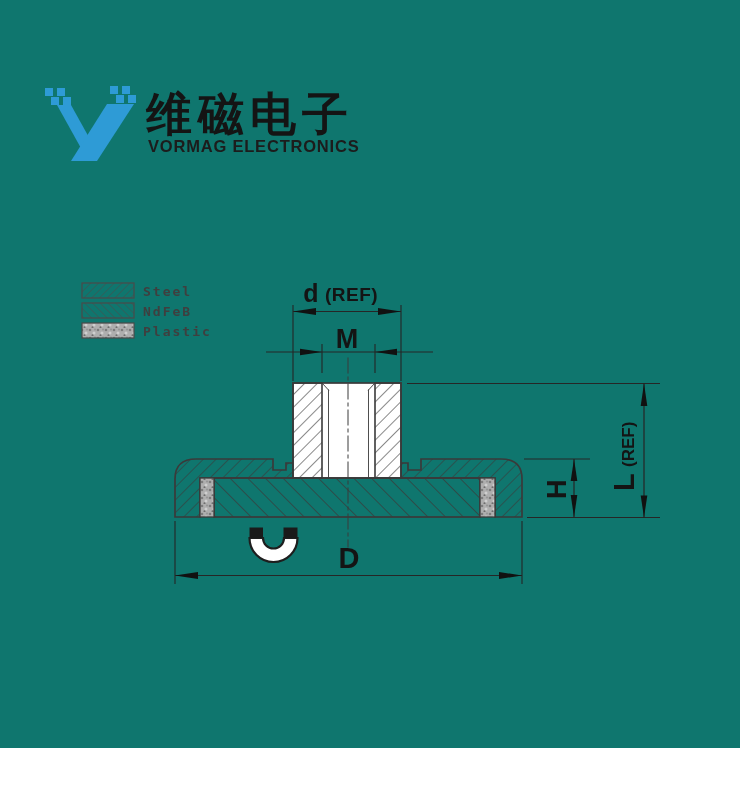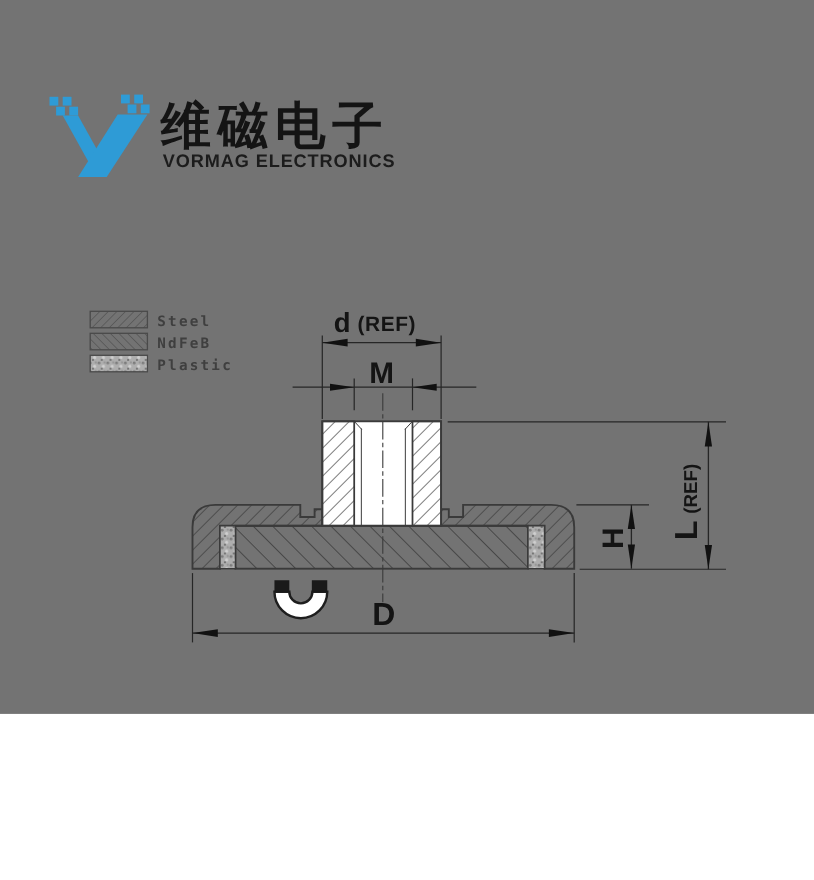--- a/index.html
+++ b/index.html
@@ -1,19 +1,19 @@
 <!DOCTYPE html>
 <html><head>
 <meta charset="utf-8">
 <style>
   html,body{margin:0;padding:0;background:#ffffff;}
   .page{
     position:relative;
-    width:740px;height:649px;
-    background:#737373;
+    width:740px;height:748px;
+    background:#0f766e;
     overflow:hidden;
     font-family:"Liberation Sans", sans-serif;
   }
   svg text{user-select:none;}
   .cn-title{
     font-family:"DejaVu Sans", sans-serif;
     font-weight:900;
   }
   .en-title{
     font-family:"Liberation Sans", sans-serif;

